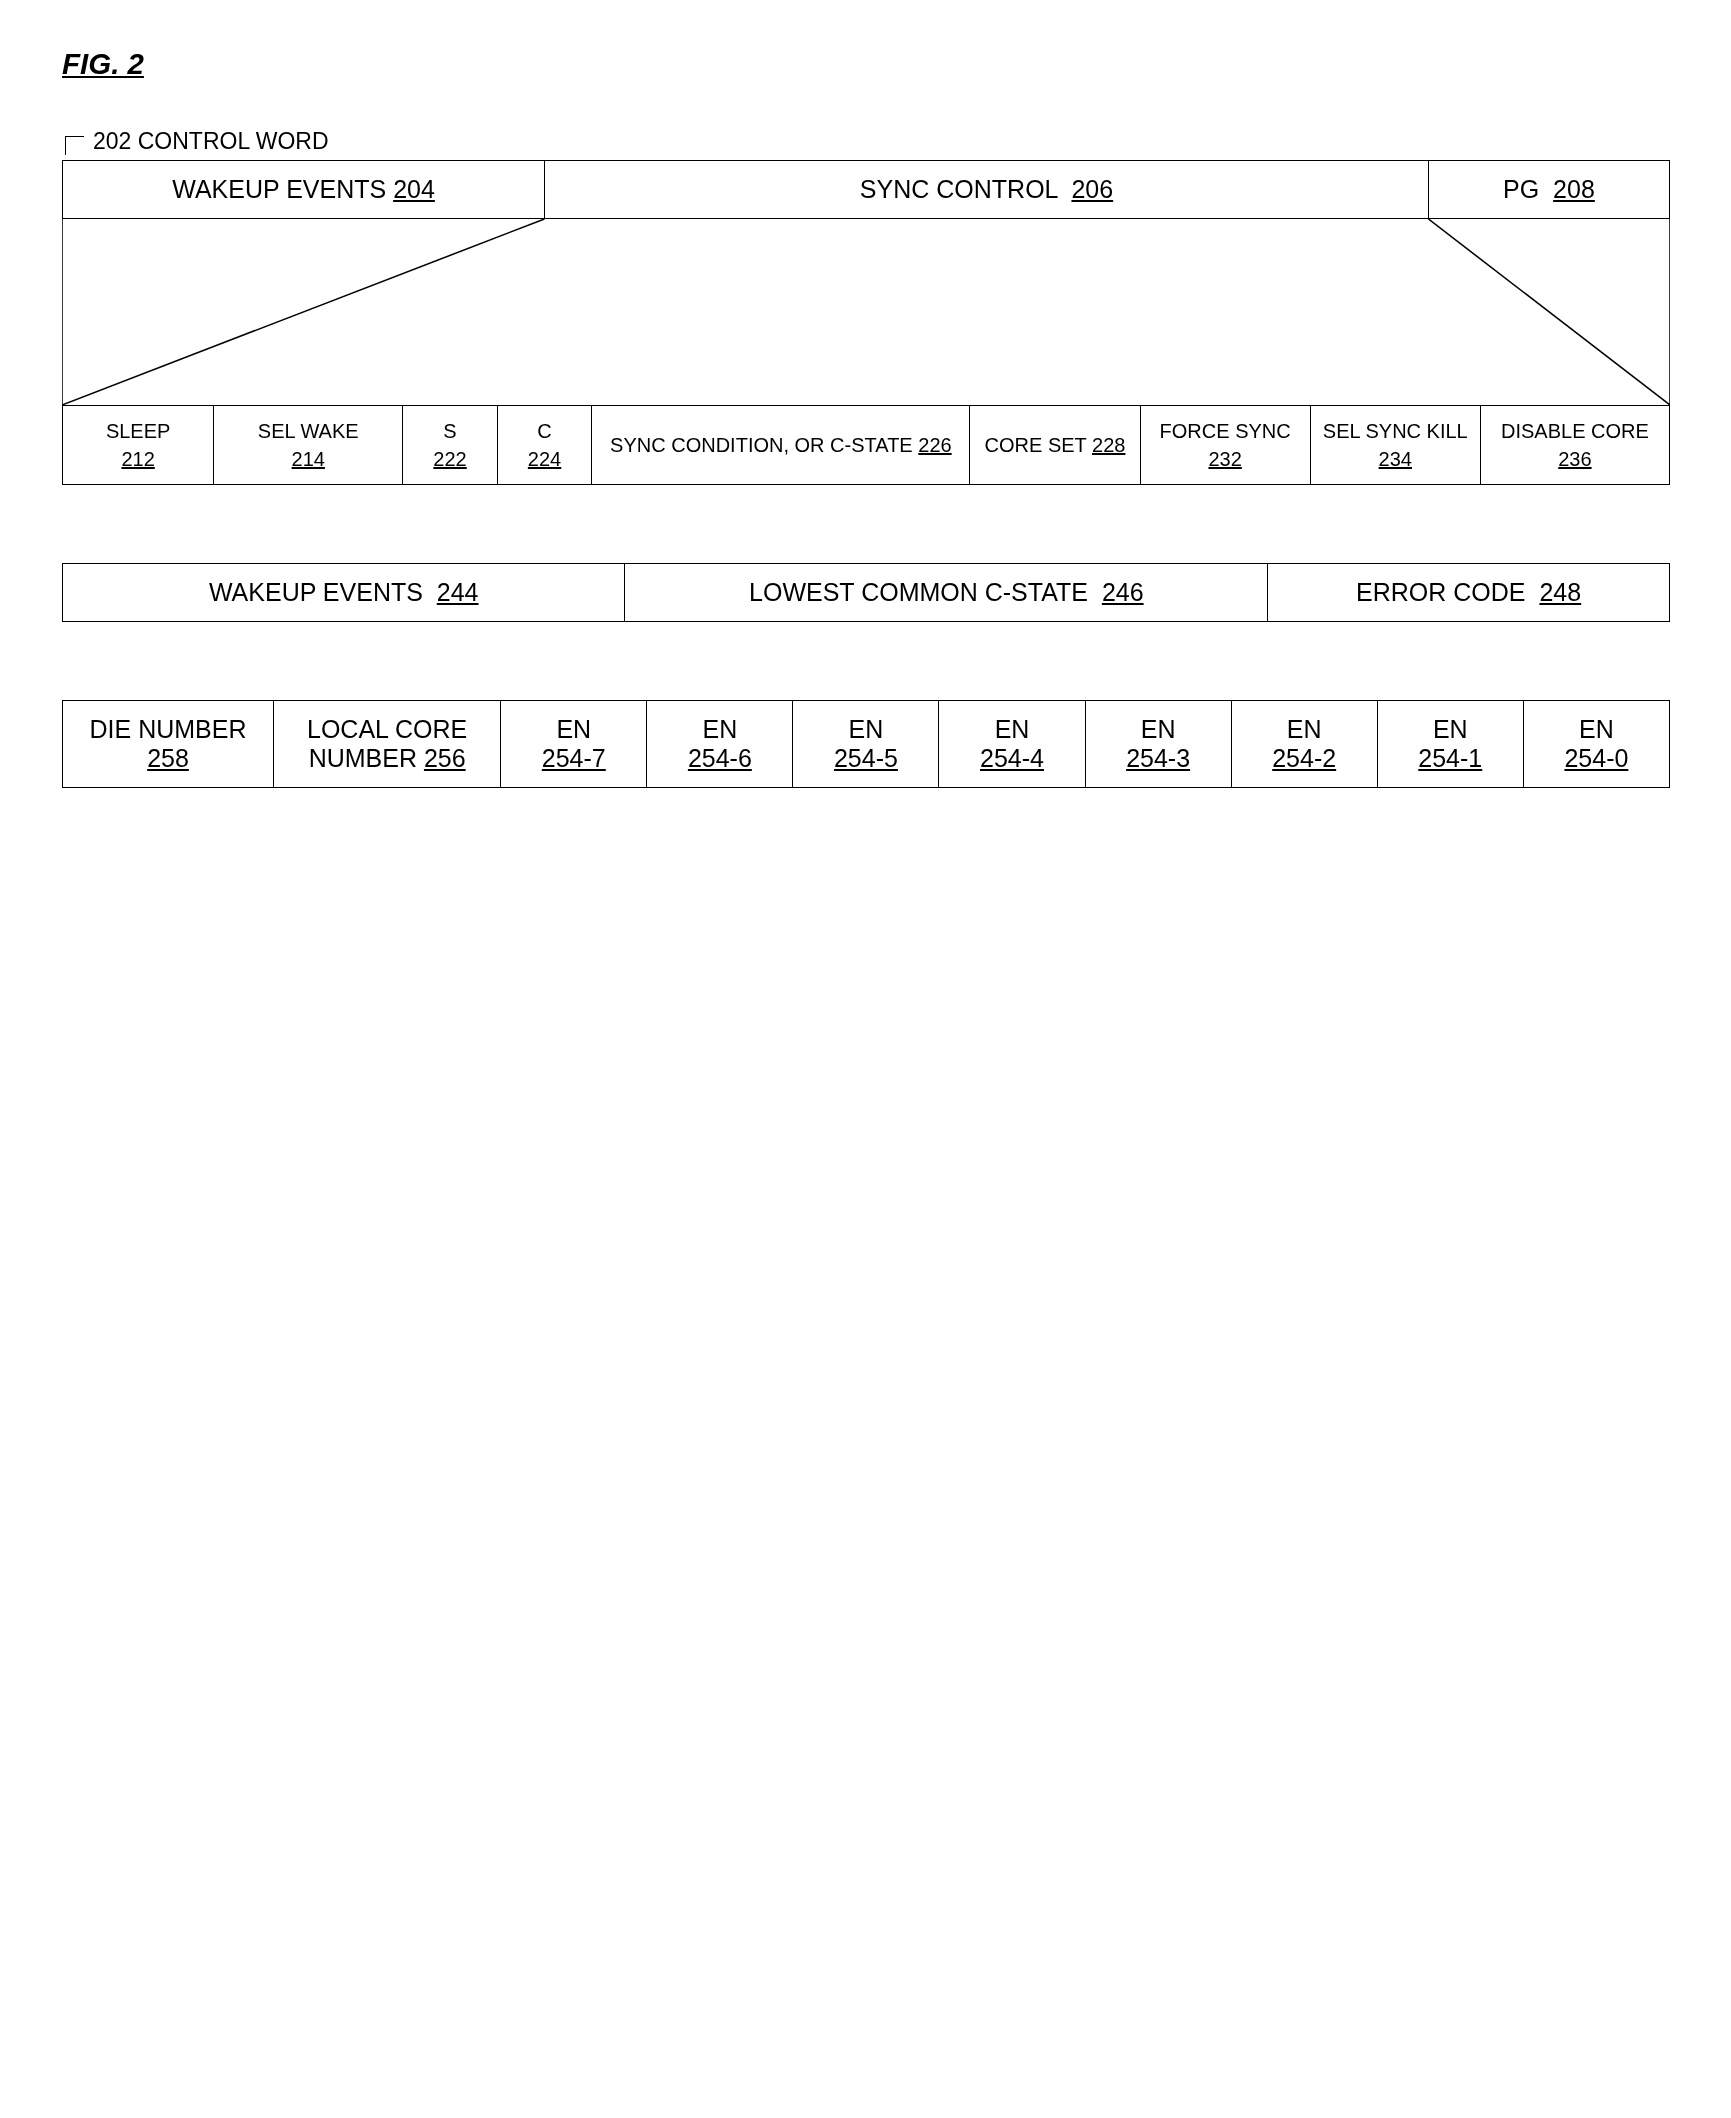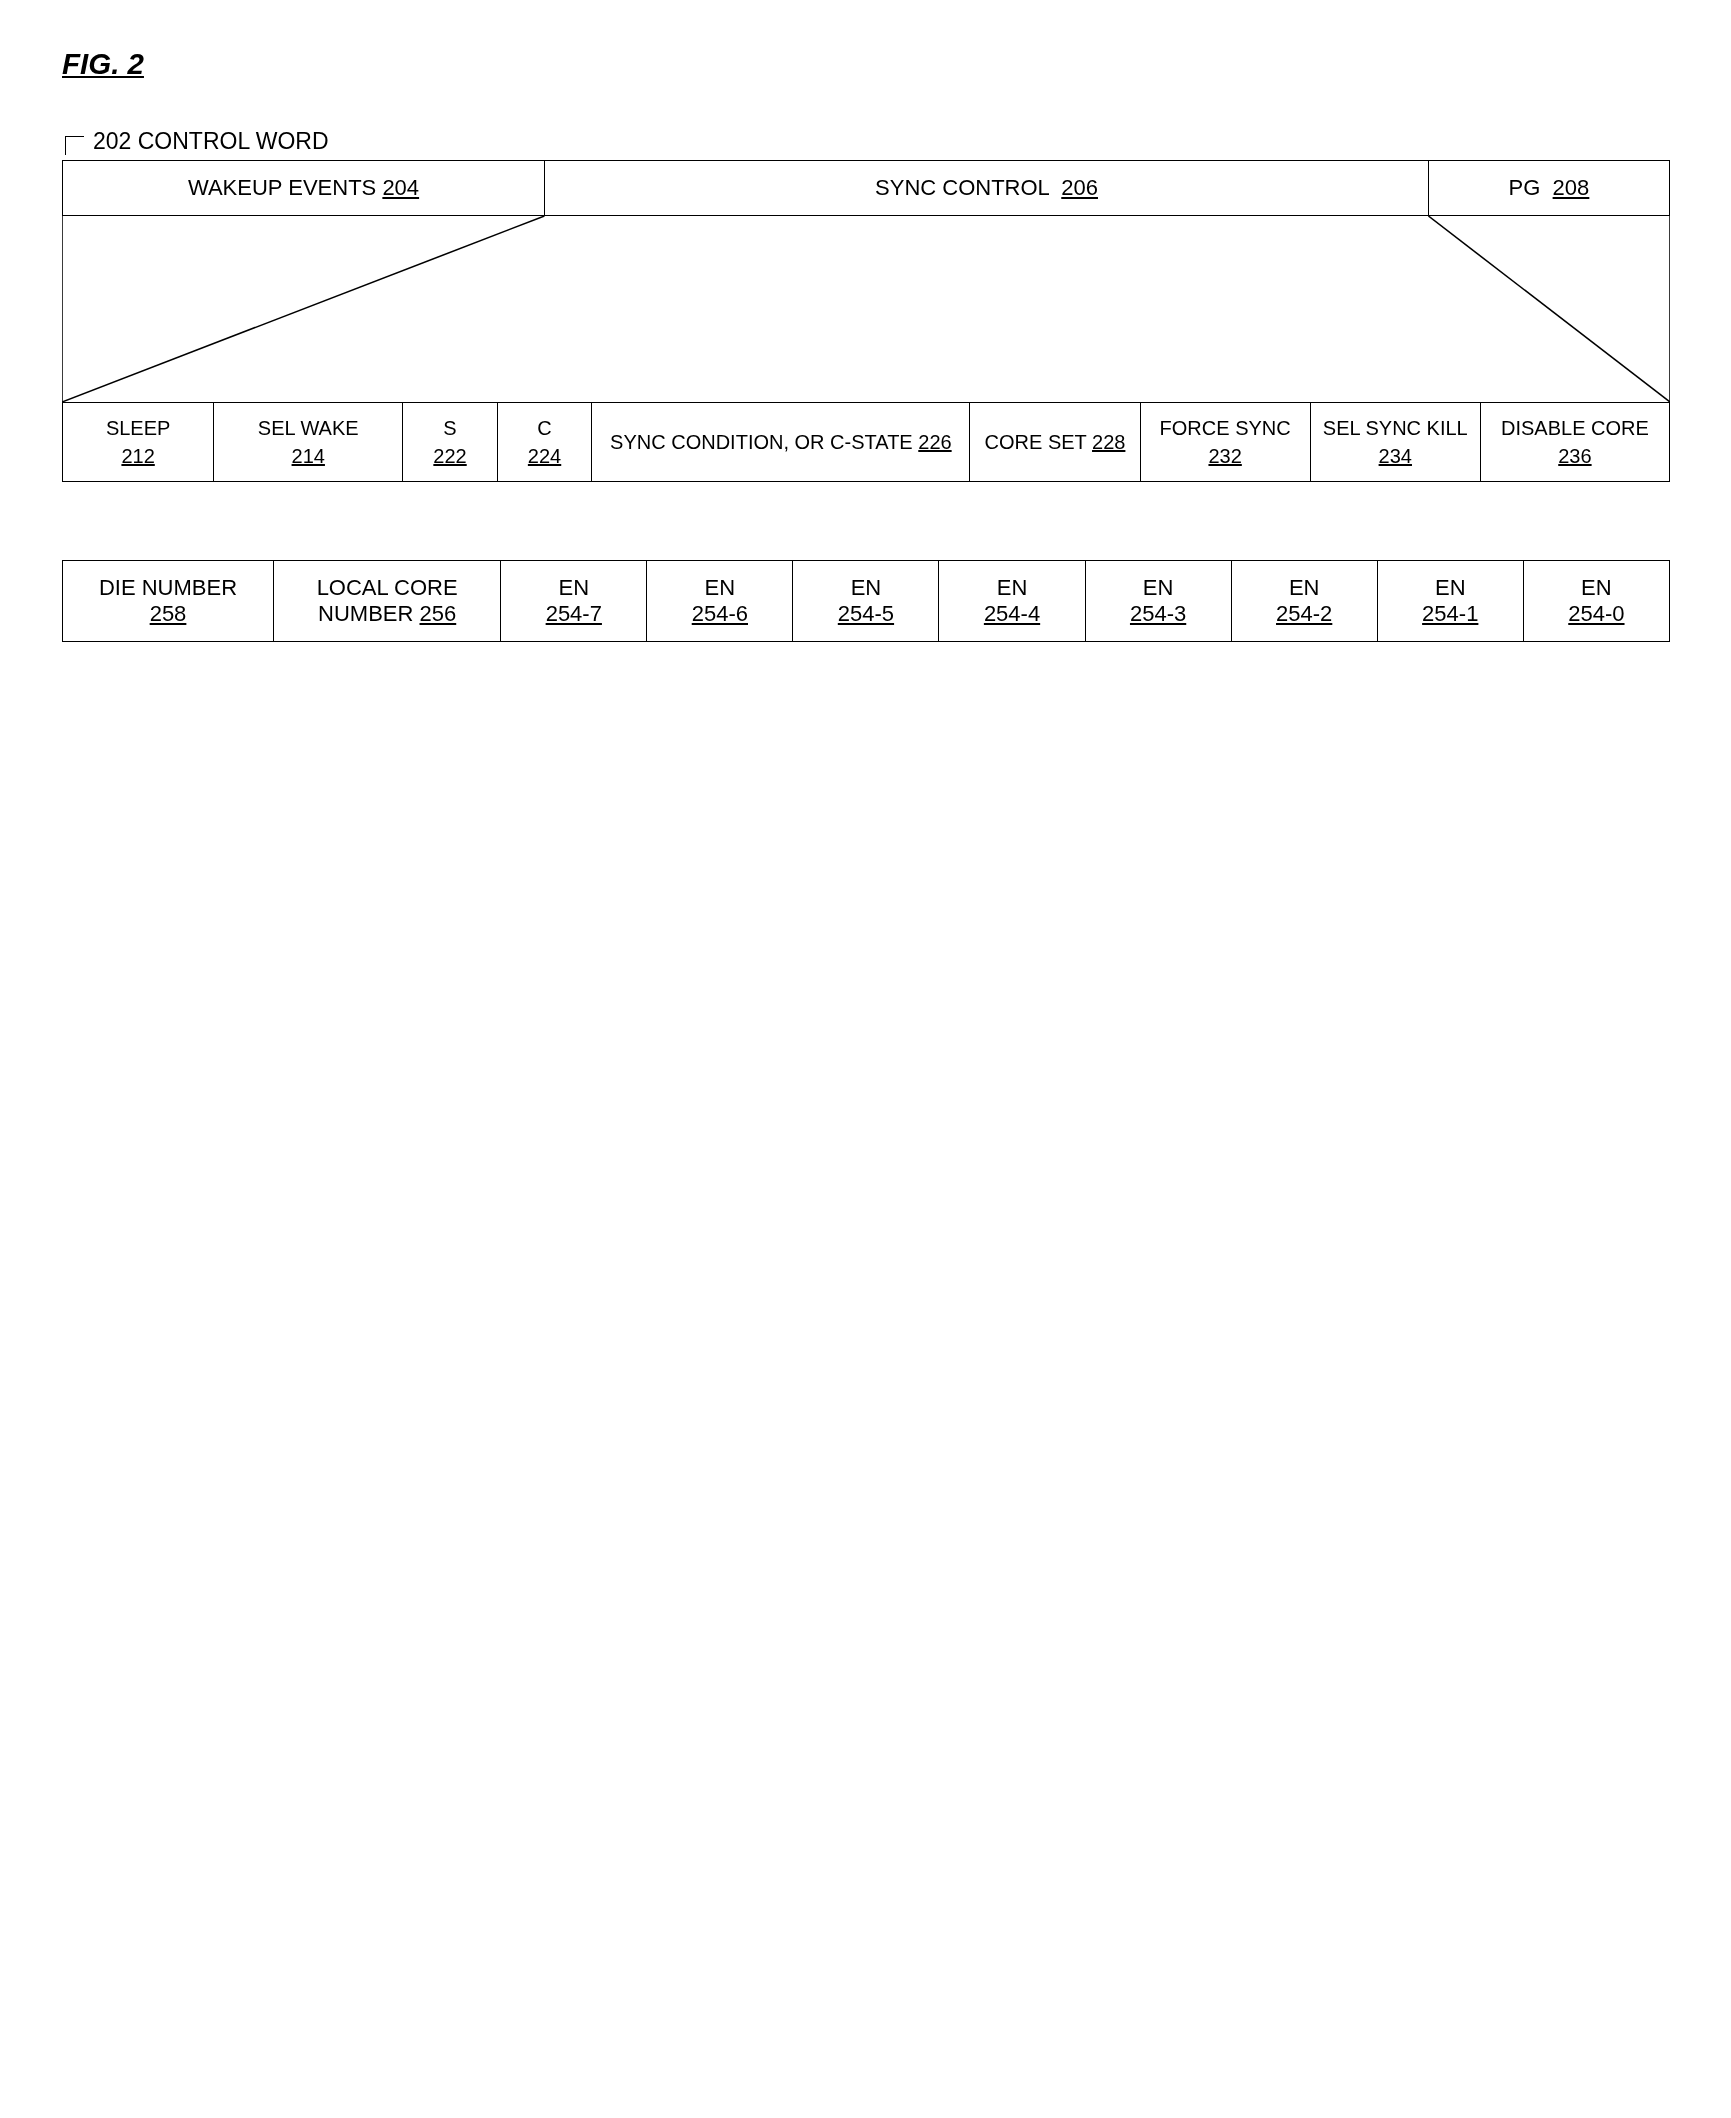--- a/index.html
+++ b/index.html
@@ -24,21 +24,21 @@
     }
     
     .word-table {
       border-collapse: collapse;
       width: 100%;
     }
     .word-table td {
       border: 1.6px solid #000;
       padding: 14px 11px;
       text-align: center;
-      font-size: 22px;
+      font-size: 25px;
       vertical-align: middle;
     }
     .underline {
       text-decoration: underline;
     }
     .lines-area {
       position: relative;
       height: 186px;
       width: 100%;
     }
@@ -154,20 +154,35 @@
       </td>
     </tr>
   </tbody>
     </table>
 
 </div>
 
 <div class="section">
 
 
+  <table class="word-table">
+    <tbody>
+        <tr>
+      <td style="width:35%">
+        WAKEUP EVENTS &nbsp;<span class="underline">244</span>
+      </td>
+      <td style="width:40%">
+        LOWEST COMMON C-STATE &nbsp;<span class="underline">246</span>
+      </td>
+      <td style="width:25%">
+        ERROR CODE &nbsp;<span class="underline">248</span>
+      </td>
+    </tr>
+  </tbody>
+    </table>
 
 </div>
 
 <div class="section">
 
 
   <table class="word-table">
     <tbody>
         <tr>
       <td style="width:13%">

